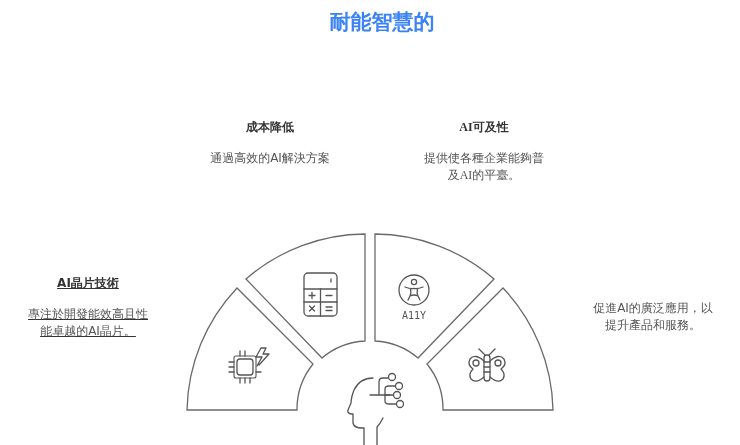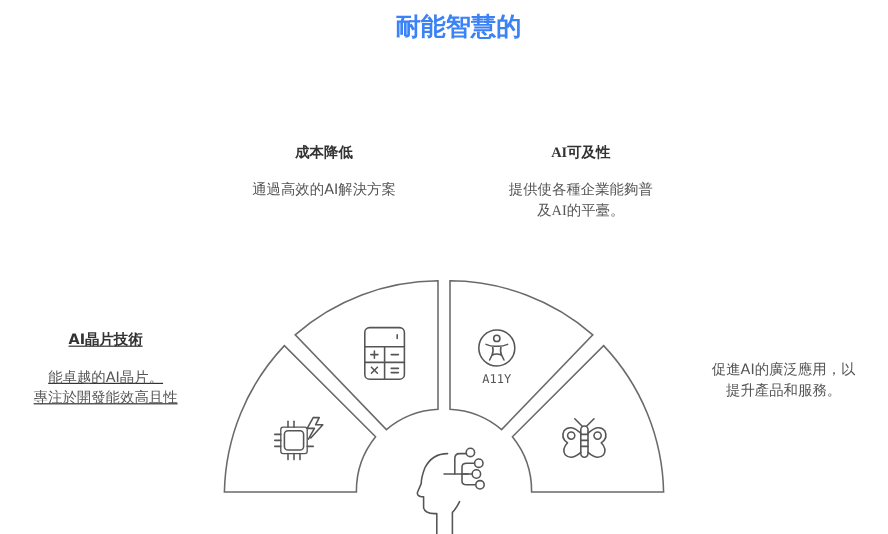--- a/index.html
+++ b/index.html
@@ -33,22 +33,22 @@
   <div class="h">AI可及性</div>
   <div class="d">
     <div>提供使各種企業能夠普</div>
     <div>及AI的平臺。</div>
   </div>
 </div>
 
 <div class="block" style="left:0px; top:272px; width:176px;text-decoration:underline;">
   <div class="h">AI晶片技術</div>
   <div class="d">
+    <div>專注於開發能效高且性</div>
     <div>能卓越的AI晶片。</div>
-    <div>專注於開發能效高且性</div>
   </div>
 </div>
 
 <div class="block" style="left:566px; top:288px; width:174px;">
   <div class="d">
     <div>促進AI的廣泛應用，以</div>
     <div>提升產品和服務。</div>
   </div>
 </div>
 

